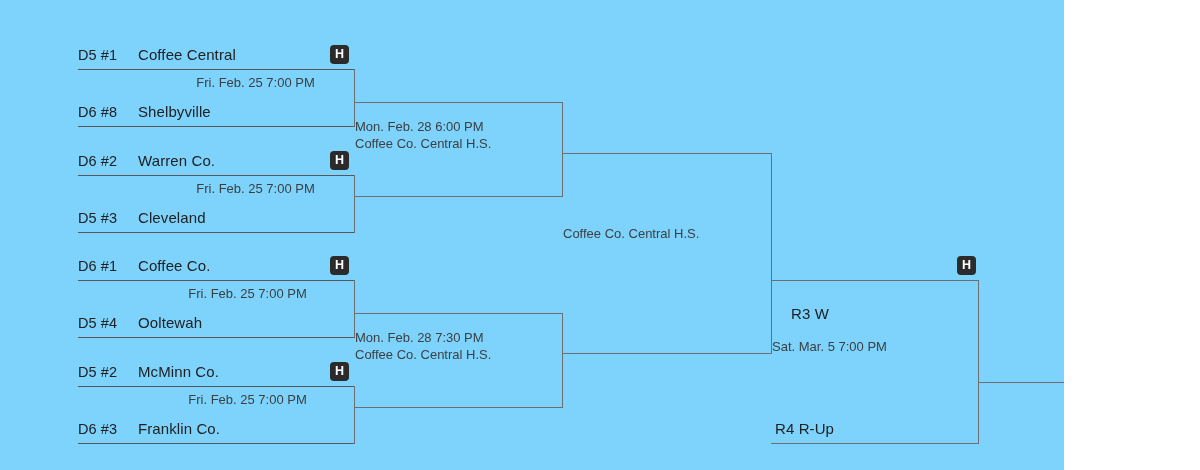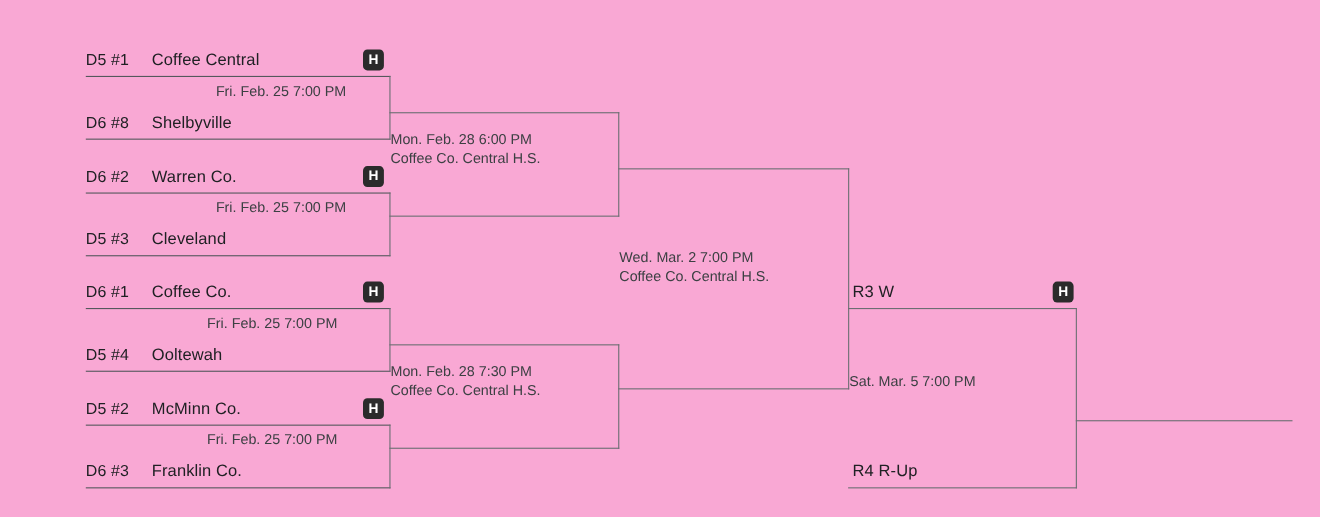--- a/index.html
+++ b/index.html
@@ -7,23 +7,23 @@
     margin: 0;
     padding: 0;
     background: #ffffff;
   }
   body {
     font-family: "Liberation Sans", sans-serif;
     color: #202124;
   }
   #bracket {
     position: relative;
-    width: 1200px;
+    width: 1064px;
     height: 470px;
-    background: #f9a8d4;
+    background: #7dd3fc;
     overflow: hidden;
     text-decoration: underline;
   }
 
   .hline {
     position: absolute;
     height: 0;
     border-top: 1.4px solid #6b6e72;
   }
   .vline {
@@ -176,26 +176,25 @@
   <div class="vline" style="left:562px; top:313px; height:95px;"></div>
   <div class="ginfo" style="left:355px; top:329px; width:208px;">
     <span class="l1">Mon. Feb. 28 7:30 PM</span>
     <span class="l2">Coffee Co. Central H.S.</span>
   </div>
 
   <div class="hline" style="left:562px; top:153px; width:210px;"></div>
   <div class="hline" style="left:562px; top:353px; width:210px;"></div>
   <div class="vline" style="left:771px; top:153px; height:201px;"></div>
   <div class="ginfo" style="left:563px; top:225px; width:209px;">
-    <span class="l1">Wed. Mar. 2 7:00 PM</span>
     <span class="l2">Coffee Co. Central H.S.</span>
   </div>
 
   <div class="team" style="left:775px; top:255px;">
-    <span class="tname" style="left:0;">R3 W</span>
+    <span class="tname" style="left:16px;margin-top:48px;">R3 W</span>
   </div>
   <div class="hbadge" style="left:957px; top:256px;">H</div>
   <div class="hline" style="left:771px; top:280px; width:208px;"></div>
   <div class="ginfo" style="left:772px; top:338px; width:207px;">
     <span class="l1">Sat. Mar. 5 7:00 PM</span>
   </div>
   <div class="team" style="left:775px; top:418px;">
     <span class="tname" style="left:0;">R4 R-Up</span>
   </div>
   <div class="hline" style="left:771px; top:443px; width:208px;"></div>

